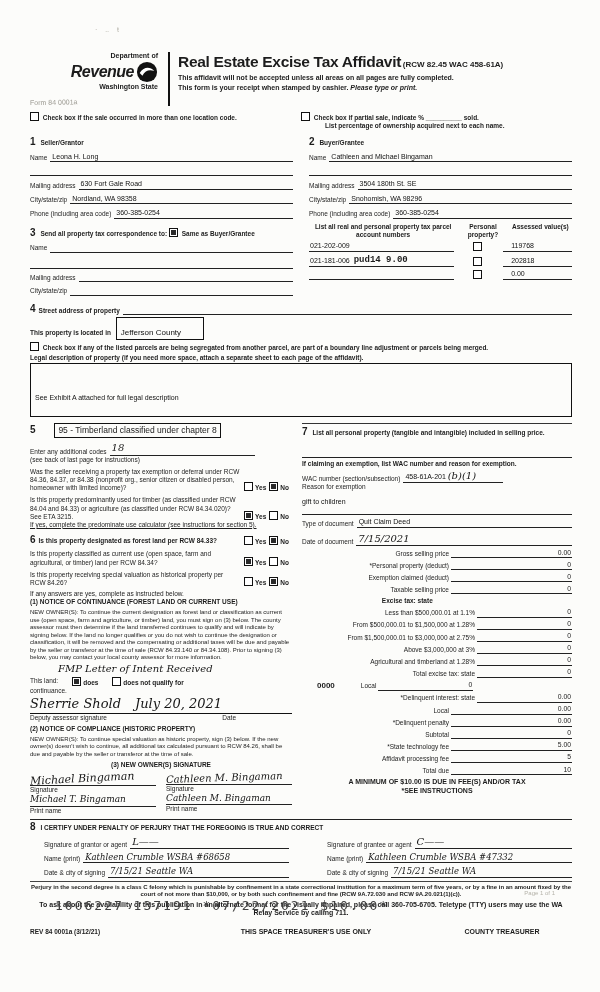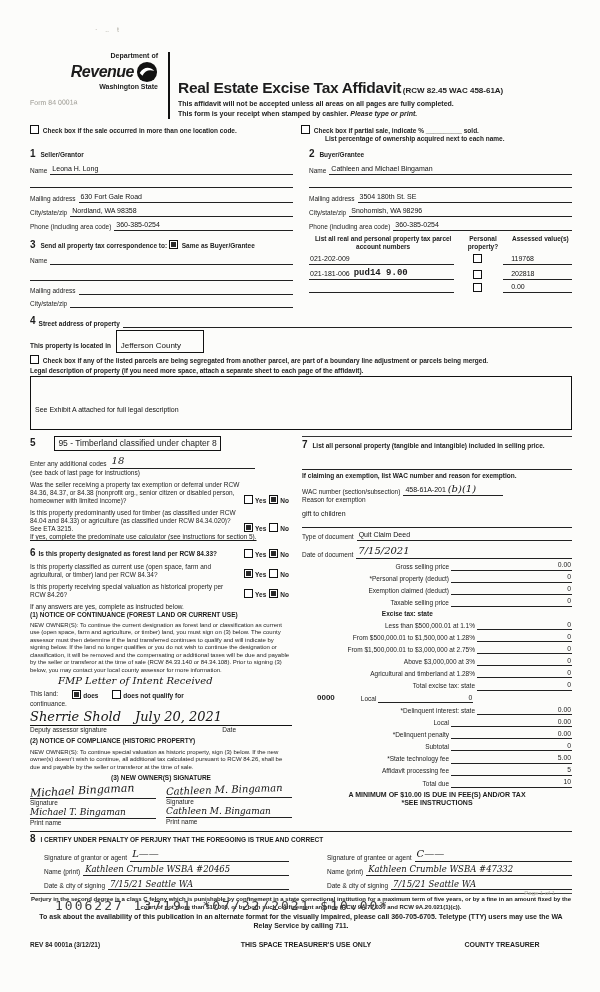--- a/index.html
+++ b/index.html
@@ -10,21 +10,21 @@
   
   .hdr{display:flex;align-items:flex-start;margin-top:28px;}
   .logo-col{width:128px;text-align:right;padding-right:8px;}
   .dept{font-size:7px;font-weight:bold;}
   .rev-row{display:flex;justify-content:flex-end;align-items:center;gap:2px;font-style:italic;}
   .rev{font-size:16px;font-weight:bold;letter-spacing:-0.5px;}
   .logo-circle{width:22px;height:22px;}
   .wa{font-size:7px;font-weight:bold;}
   .form-faint{margin-top:6px;color:#9a9890;font-size:7px;text-align:left;transform:rotate(-1deg);}
   .hdr-div{width:2px;background:#111;align-self:stretch;margin:0 8px 0 2px;}
-  .title-col{flex:1;margin-top:26px;}
+  .title-col{flex:1;}
   .title{font-size:15.5px;font-weight:bold;letter-spacing:-0.3px;}
   .title-ref{font-size:8px;font-weight:bold;}
   .note{font-size:7px;font-weight:bold;margin-top:1px;}
   .note .it{font-style:italic;}
   .scribble{position:absolute;left:95px;top:26px;color:#b9b7ae;font-size:7px;letter-spacing:3px;}
   
   .cb{display:inline-block;width:7px;height:7px;border:1px solid #111;vertical-align:-1px;margin-right:2px;background:#fff;flex:none;}
   .cb.checked{background:#2a2a2a;box-shadow:inset 0 0 0 1px #fff;}
   
   .cbrow{display:flex;margin-top:6px;font-size:6.5px;}
@@ -490,21 +490,21 @@
         <b>I CERTIFY UNDER PENALTY OF PERJURY THAT THE FOREGOING IS TRUE AND CORRECT</b>
       </div>
       <div class="s8cols">
         <div class="s8col">
           <div class="field">
               <span class="flabel">Signature of grantor or agent</span>
             <span class="fline"><span class="hw" style="font-size:10px;">L——</span></span>
             </div>
           <div class="field">
               <span class="flabel">Name (print)</span>
-            <span class="fline"><span class="hw" style="font-size:8.5px;">Kathleen Crumble  WSBA #20465</span></span>
+            <span class="fline"><span class="hw" style="font-size:8.5px;">Kathleen Crumble  WSBA #68658</span></span>
             </div>
           <div class="field">
               <span class="flabel">Date &amp; city of signing</span>
             <span class="fline"><span class="hw" style="font-size:8.5px;">7/15/21  Seattle WA</span></span>
             </div>
         </div>
         <div class="s8col">
           <div class="field">
               <span class="flabel">Signature of grantee or agent</span>
             <span class="fline"><span class="hw" style="font-size:10px;">C——</span></span>

